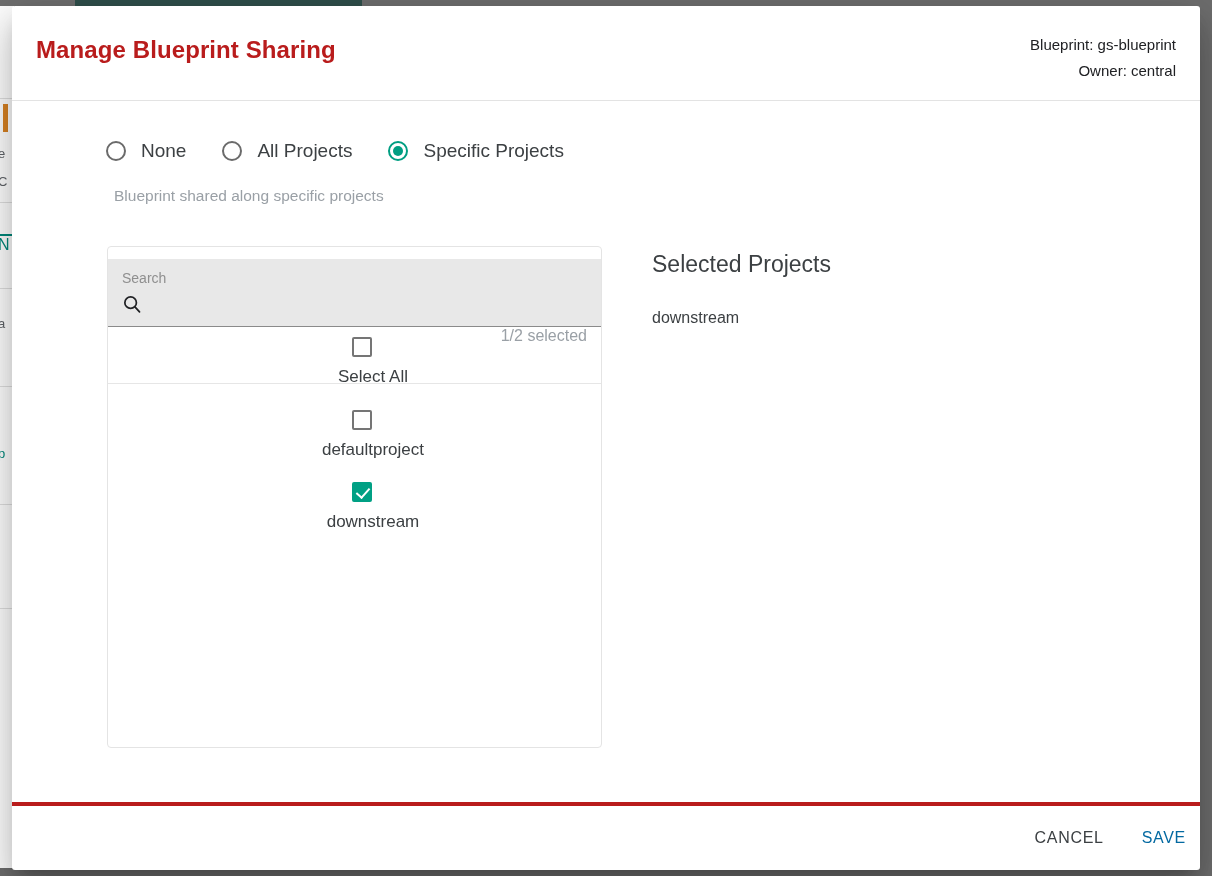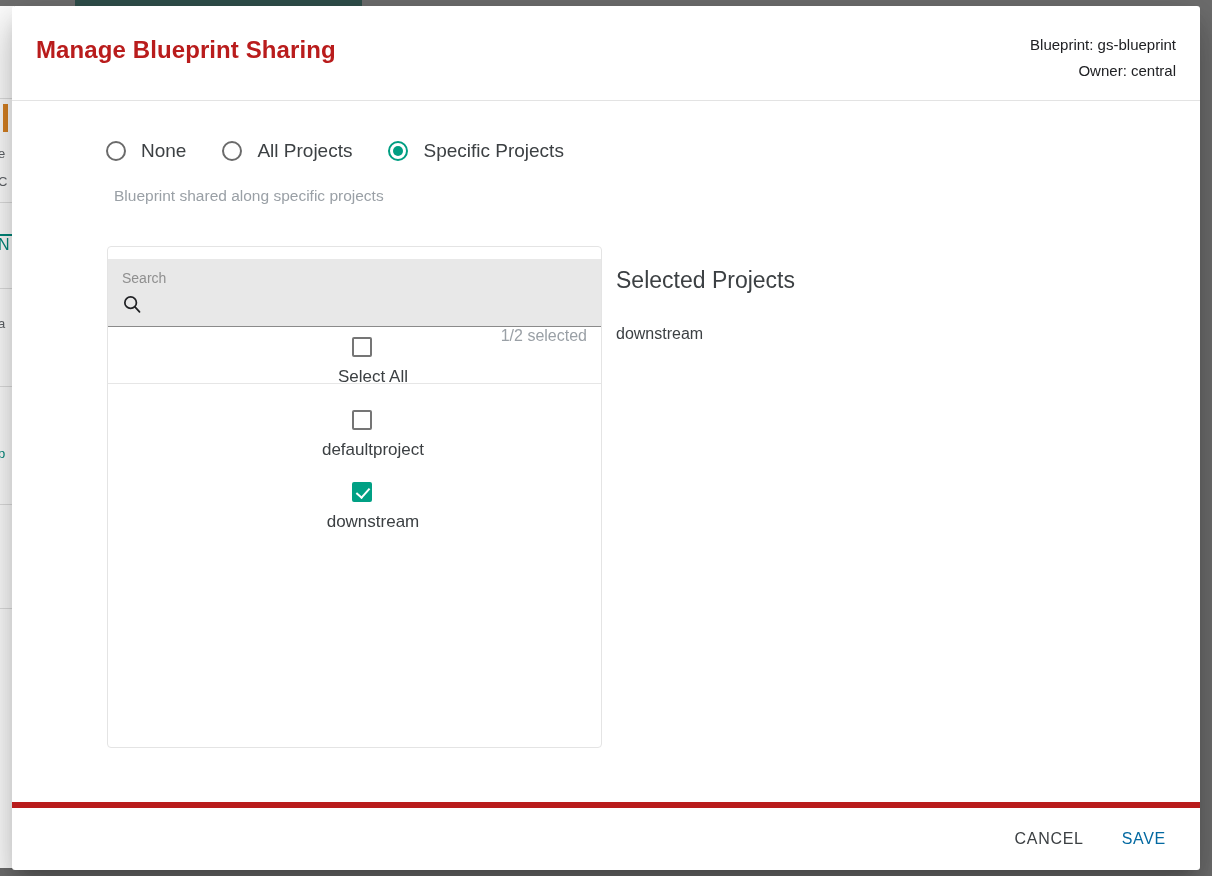--- a/index.html
+++ b/index.html
@@ -231,46 +231,44 @@
     right: 14px;
     font-size: 16px;
     color: #9aa0a6;
   }
   #list-items { padding-top: 16px; }
   #list-items .list-row { height: 72px; }
 
   
   #selected-panel {
     position: absolute;
-    left: 604px; top: 150px;
+    left: 640px; top: 150px;
     width: 500px;
-    margin-top: 16px;
   }
   #selected-title {
     font-size: 23px;
     color: #3c4043;
     margin: 0 0 26px 0;
     font-weight: 400;
   }
   .selected-item {
     font-size: 16px;
     color: #3c4043;
     line-height: 28px;
   }
 
   
   #dialog-footer {
     position: relative;
     height: 68px;
     flex: 0 0 68px;
-    border-top: 6px solid #b91c1c;
+    border-top: 4px solid #b91c1c;
     display: flex;
     align-items: center;
     justify-content: flex-end;
-    padding-right: 20px;
   }
   .flat-btn {
     background: transparent;
     border: 0;
     font-family: "Liberation Sans", sans-serif;
     font-size: 16px;
     letter-spacing: .7px;
     padding: 9px 14px;
     margin-left: 10px;
     cursor: pointer;

